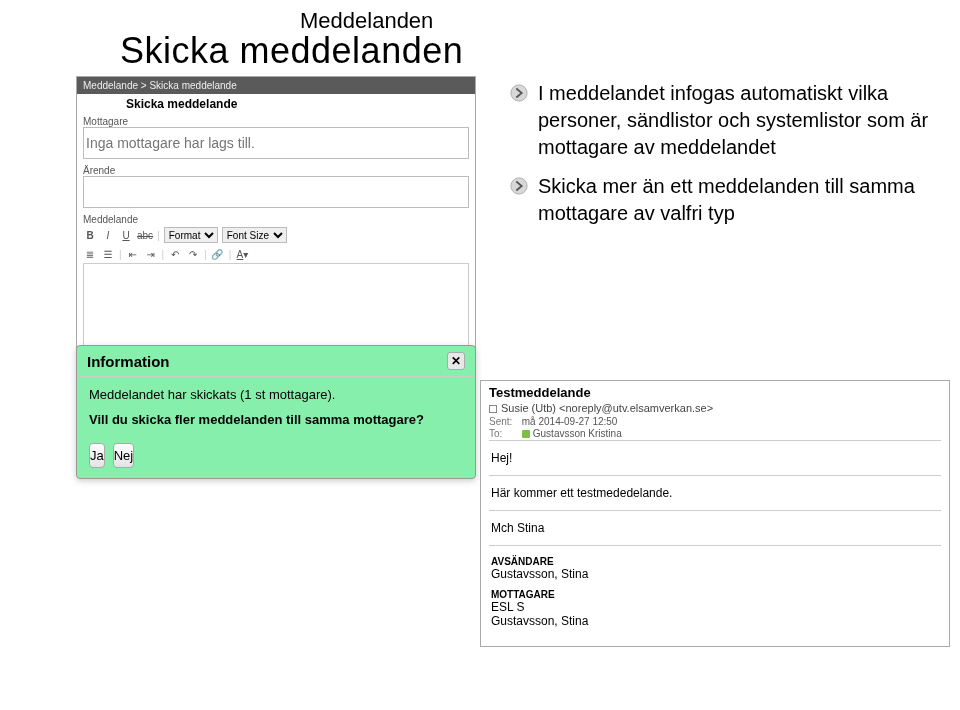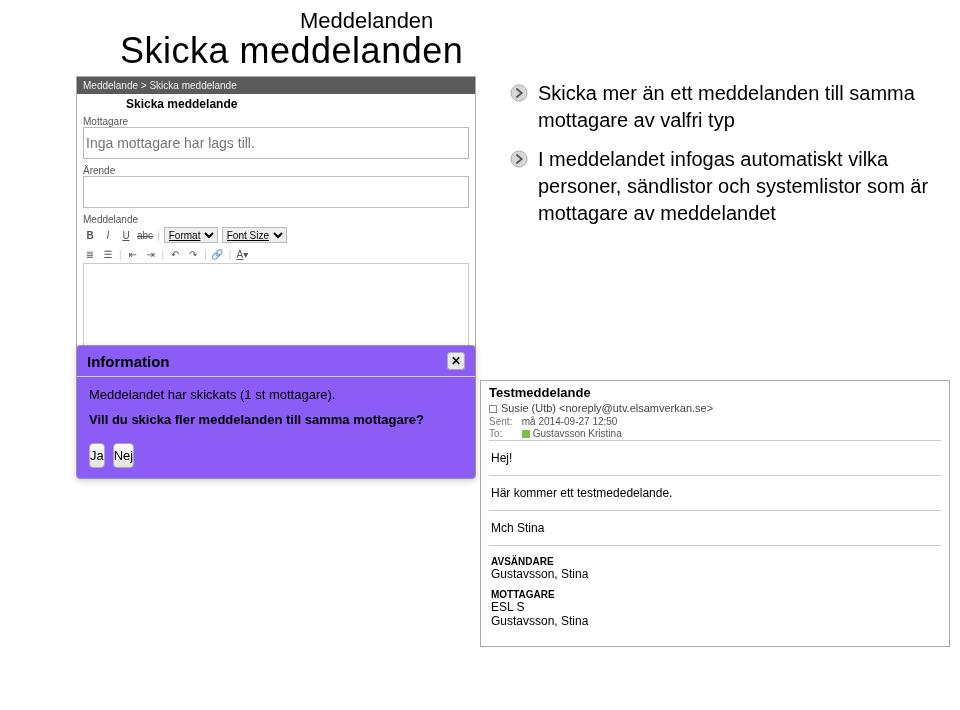--- a/index.html
+++ b/index.html
@@ -99,21 +99,20 @@
     justify-content: center;
     min-width: 14px;
     height: 14px;
     font-size: 10px;
   }
   .toolbar .sep { color: #ccc; }
   .toolbar select {
     font-size: 10px;
     height: 16px;
     border: 1px solid #bbb;
-    text-decoration: underline;
   }
   .editor-area {
     margin: 0 6px 6px 6px;
     height: 110px;
     border: 1px solid #ccc;
     background: #fff;
   }
 
   
   .bullets {
@@ -137,21 +136,21 @@
   }
 
   
   .dialog {
     position: absolute;
     left: 76px;
     top: 345px;
     width: 400px;
     border: 1px solid #999;
     border-radius: 4px;
-    background: #8b5cf6;
+    background: #86efac;
     box-shadow: 0 2px 6px rgba(0,0,0,0.2);
     font-size: 13px;
   }
   .dialog .titlebar {
     display: flex;
     align-items: center;
     justify-content: space-between;
     padding: 6px 10px;
     font-weight: bold;
     font-size: 15px;
@@ -265,28 +264,28 @@
   </div>
   <div class="editor-area"></div>
 </div>
 
 <div class="bullets">
   <div class="item">
     <svg class="ico" viewBox="0 0 20 20">
       <circle cx="10" cy="10" r="9" fill="#d8d8d8" stroke="#aaa"></circle>
       <path d="M7 5 L13 10 L7 15" fill="none" stroke="#555" stroke-width="2"></path>
     </svg>
-    <div>Skicka mer än ett meddelanden till samma mottagare av valfri typ</div>
+    <div>I meddelandet infogas automatiskt vilka personer, sändlistor och systemlistor som är mottagare av meddelandet</div>
   </div>
   <div class="item">
     <svg class="ico" viewBox="0 0 20 20">
       <circle cx="10" cy="10" r="9" fill="#d8d8d8" stroke="#aaa"></circle>
       <path d="M7 5 L13 10 L7 15" fill="none" stroke="#555" stroke-width="2"></path>
     </svg>
-    <div>I meddelandet infogas automatiskt vilka personer, sändlistor och systemlistor som är mottagare av meddelandet</div>
+    <div>Skicka mer än ett meddelanden till samma mottagare av valfri typ</div>
   </div>
 </div>
 
 <div class="dialog">
   <div class="titlebar">
     <span>Information</span>
     <span class="close">
       <span>✕</span>
     </span>
   </div>

